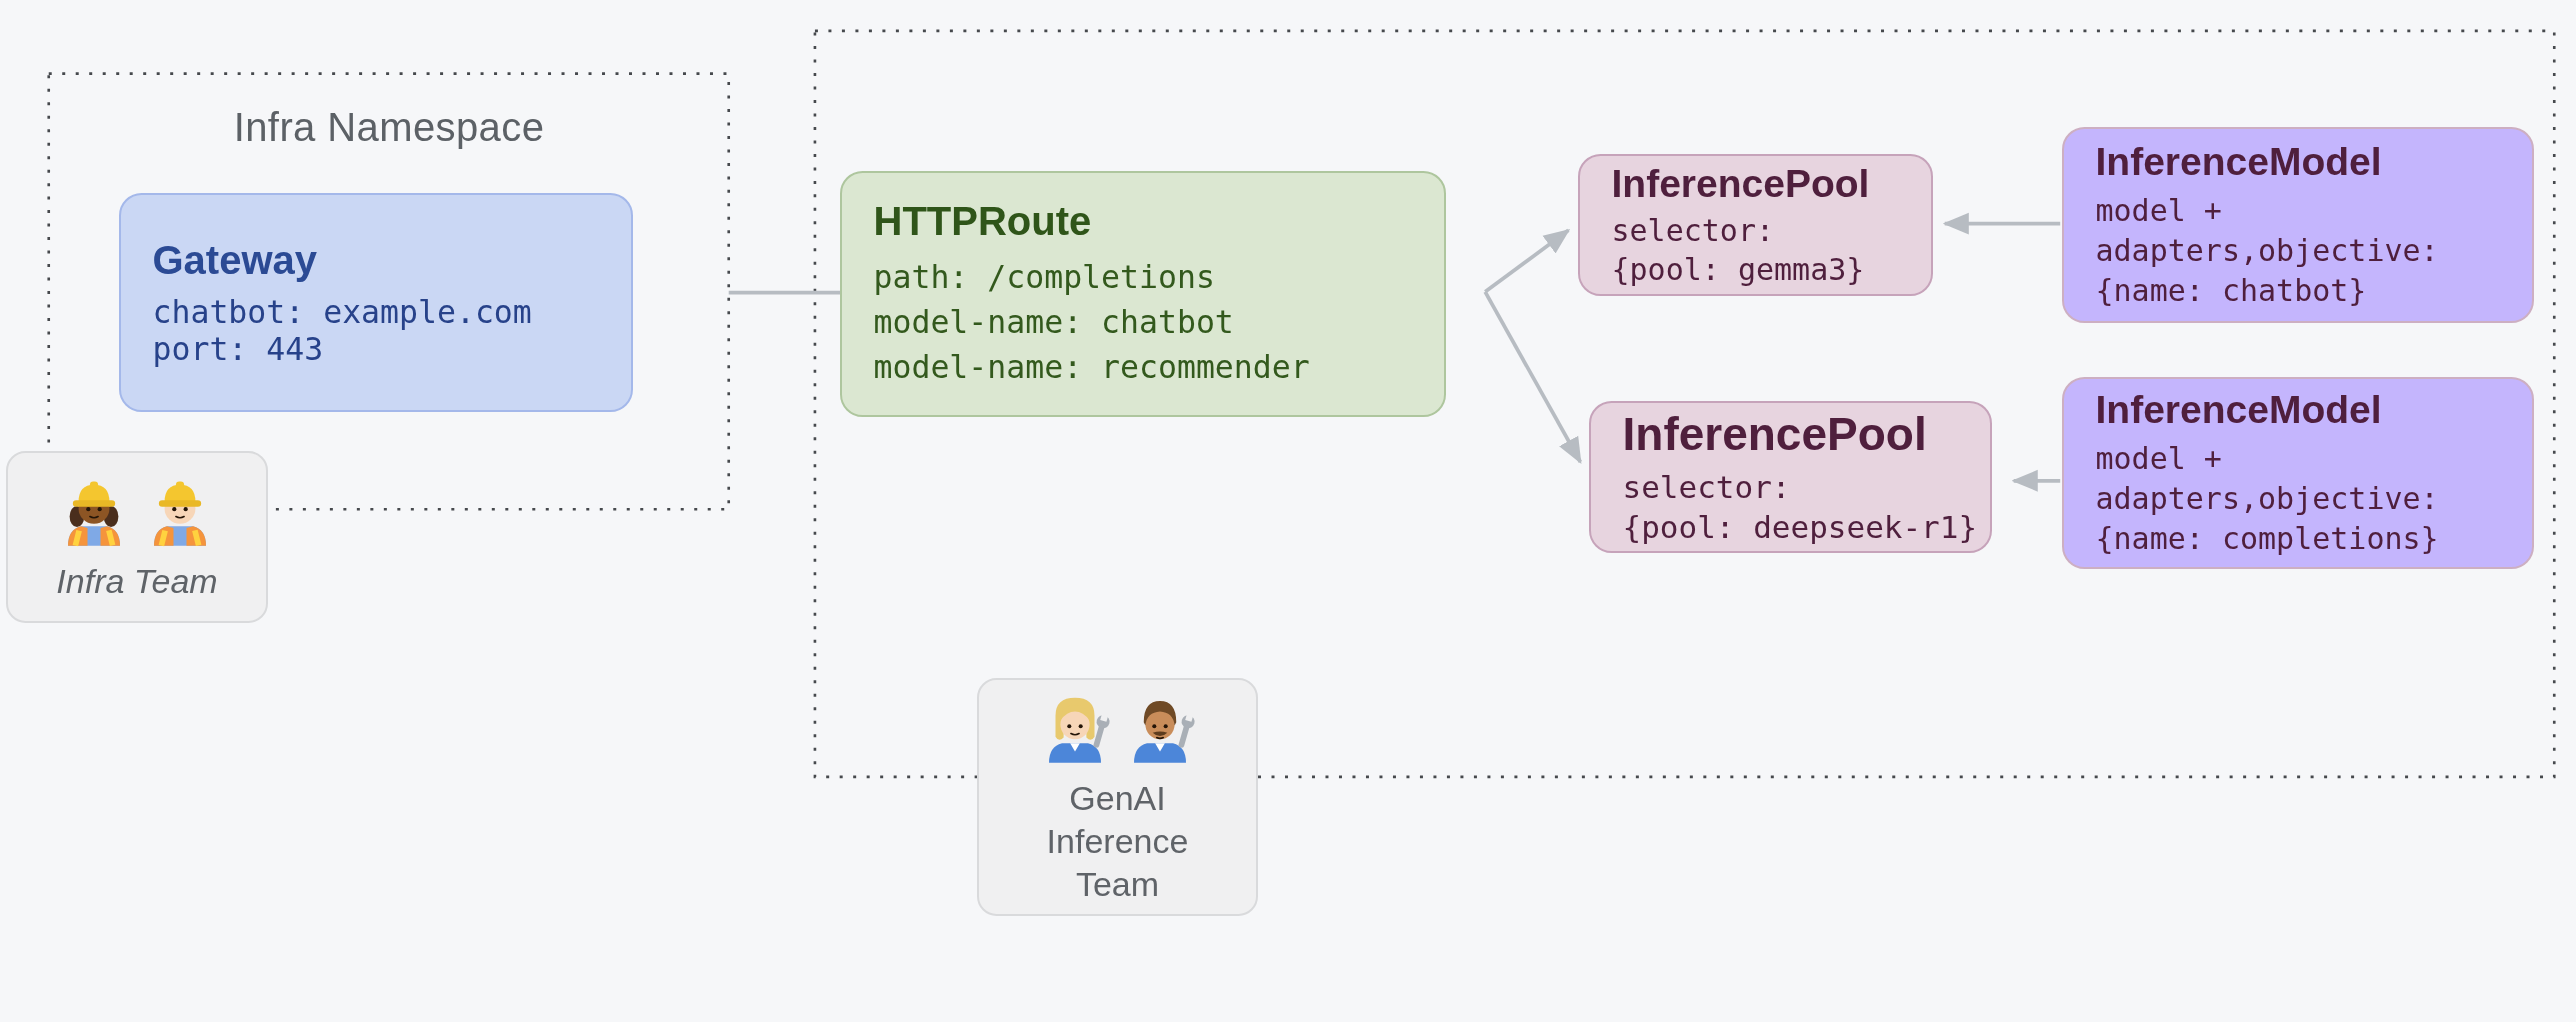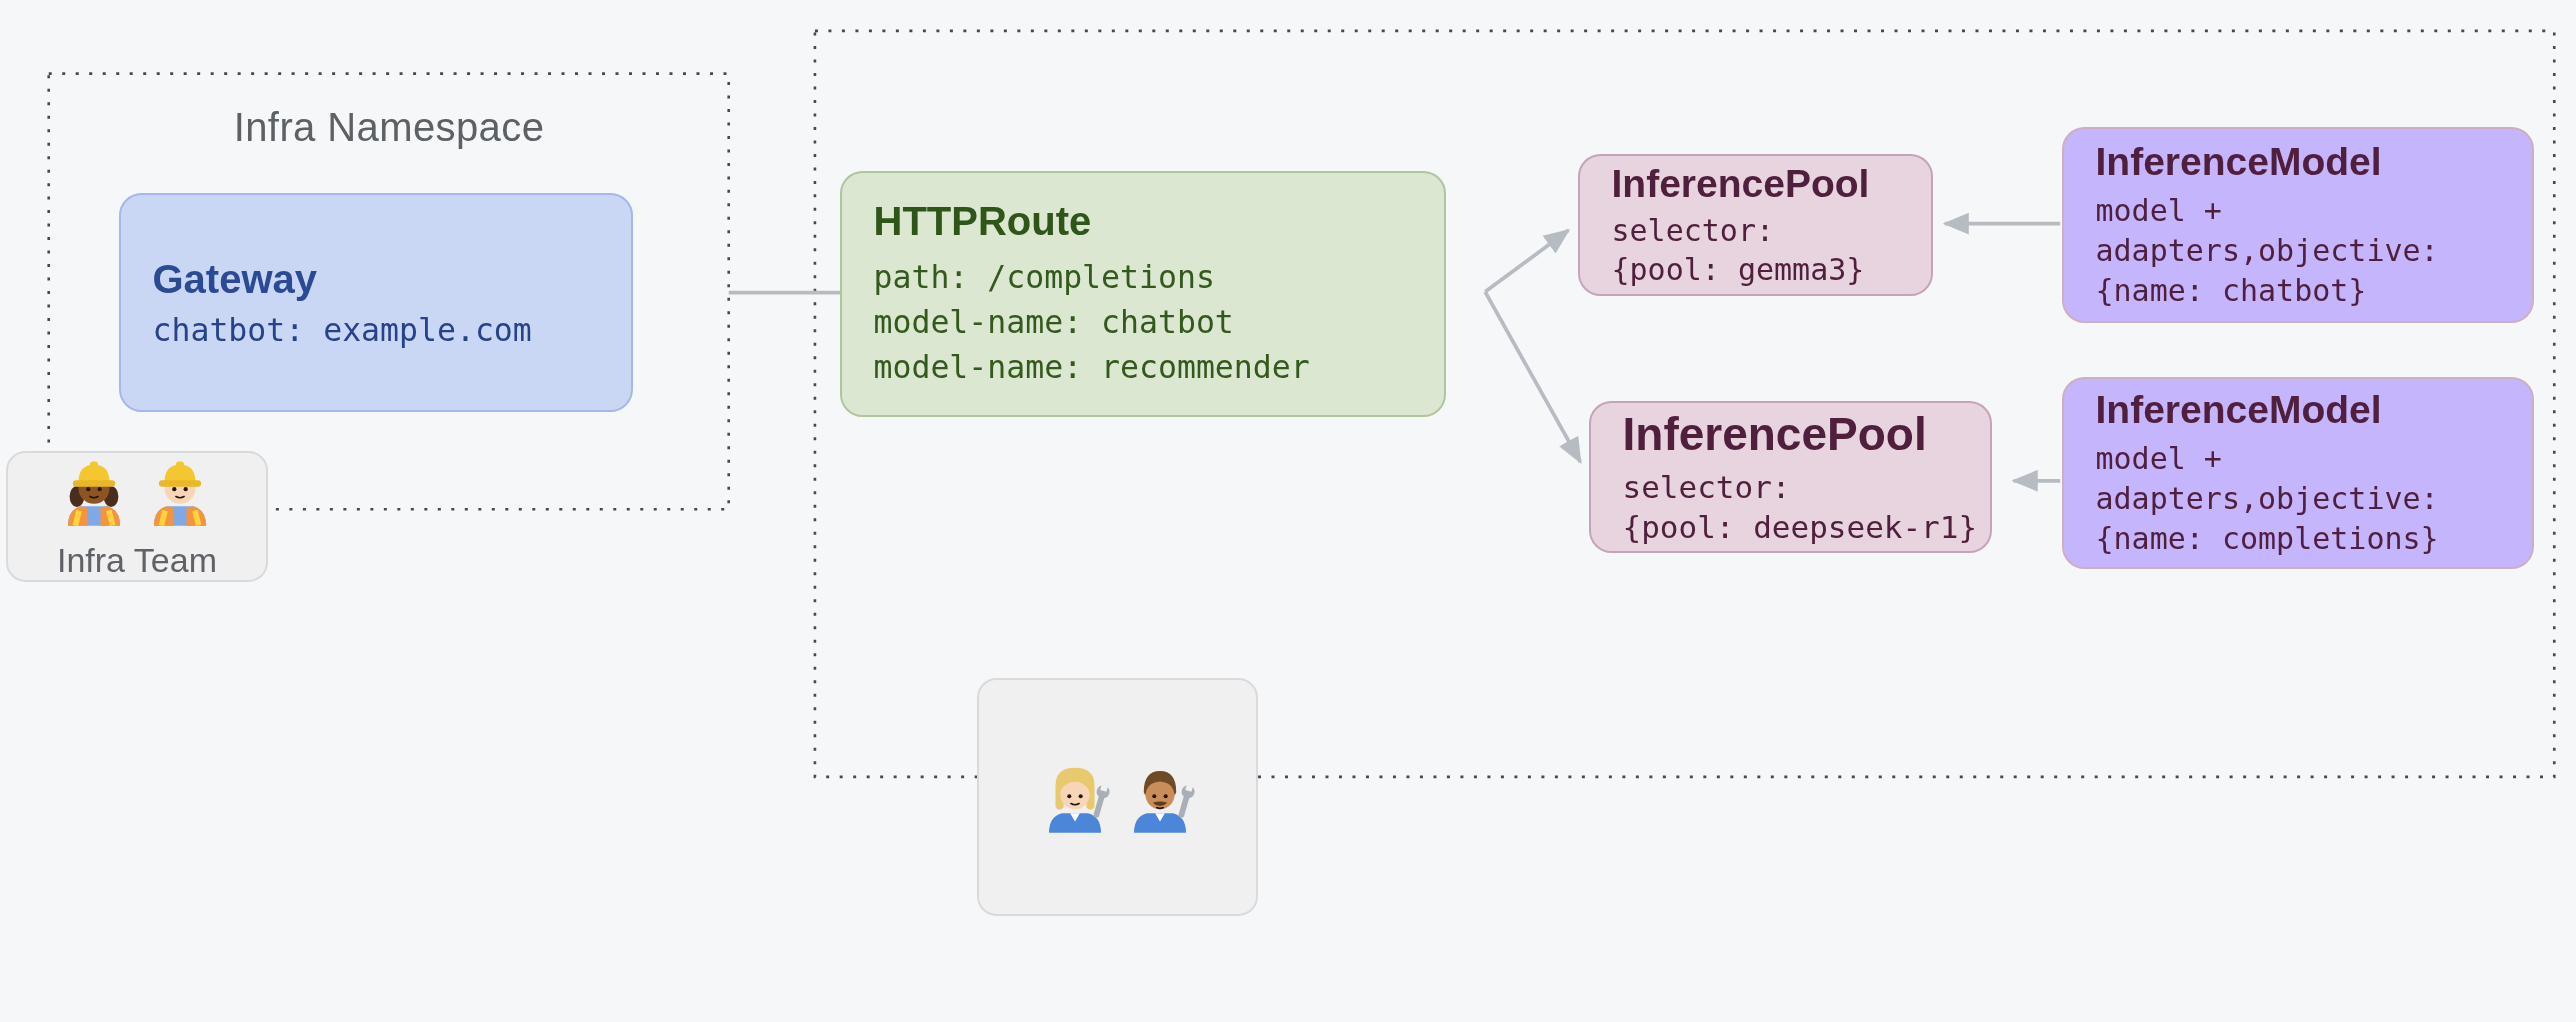--- a/index.html
+++ b/index.html
@@ -47,21 +47,21 @@
   #model-1{left:2062px;top:127px;width:472px;height:196px;}
   #model-2{left:2062px;top:377px;width:472px;height:192px;}
   .model .node-title{font-size:39px;margin-bottom:6px;}
   .model .node-line{font-size:30px;line-height:40px;}
 
   .team{
     position:absolute;z-index:3;box-sizing:border-box;border-radius:19.5px;
     background:#f0f0f1;border:2.2px solid #d9dadc;
     display:flex;flex-direction:column;align-items:center;justify-content:center;
   }
-  #team-infra{left:6px;top:451px;width:262px;height:131px;}
+  #team-infra{left:6px;top:451px;width:262px;height:172px;font-style:italic;}
   #team-genai{left:977px;top:678px;width:281px;height:238px;}
   .team-icons{display:flex;gap:7.5px;align-items:flex-end;}
   .team-label{
     font-size:34px;color:#5f6368;text-align:center;margin-top:10.5px;line-height:43px;
   }
   #team-genai .team-label{max-width:176px;}
 </style>
 </head>
 <body>
 
@@ -82,20 +82,21 @@
     <line x1="1981" y1="389" x2="2108" y2="616" stroke="#b7bcc2" stroke-width="5" marker-end="url(#arr)"></line>
     <line x1="2748" y1="298" x2="2594" y2="298" stroke="#b7bcc2" stroke-width="5" marker-end="url(#arr)"></line>
     <line x1="2748" y1="641" x2="2686" y2="641" stroke="#b7bcc2" stroke-width="5" marker-end="url(#arr)"></line>
   </svg>
 
   <div class="ns-title" id="ns-infra-title">Infra Namespace</div>
 
   <div class="node" id="gateway">
     <div class="node-title">Gateway</div>
     <div class="node-line">chatbot: example.com</div>
+    <div class="node-line">port: 443</div>
   </div>
 
   <div class="node" id="httproute">
     <div class="node-title">HTTPRoute</div>
     <div class="node-line">path: /completions</div>
     <div class="node-line">model-name: chatbot</div>
     <div class="node-line">model-name: recommender</div>
   </div>
 
   <div class="node pool" id="pool-1">
@@ -187,16 +188,17 @@
         <circle cx="55" cy="47" r="2.5" fill="#241508"></circle>
         <path d="M39,55 Q48,52 57,55 Q53,59 48,59 Q43,59 39,55 Z" fill="#5d3c1e"></path>
         <path d="M44,61 Q48,63 52,61" stroke="#241508" stroke-width="2" fill="none" stroke-linecap="round"></path>
         <g transform="rotate(16 79 54)">
           <rect x="75.5" y="44" width="7" height="30" rx="3" fill="#a9afb6"></rect>
           <circle cx="79" cy="41" r="8" fill="#a9afb6"></circle>
           <rect x="75" y="30" width="8" height="10" fill="#f0f0f1"></rect>
         </g>
       </svg>
     </div>
+    <div class="team-label">GenAI Inference Team</div>
   </div>
 
 </div>
 
 
 </body></html>

